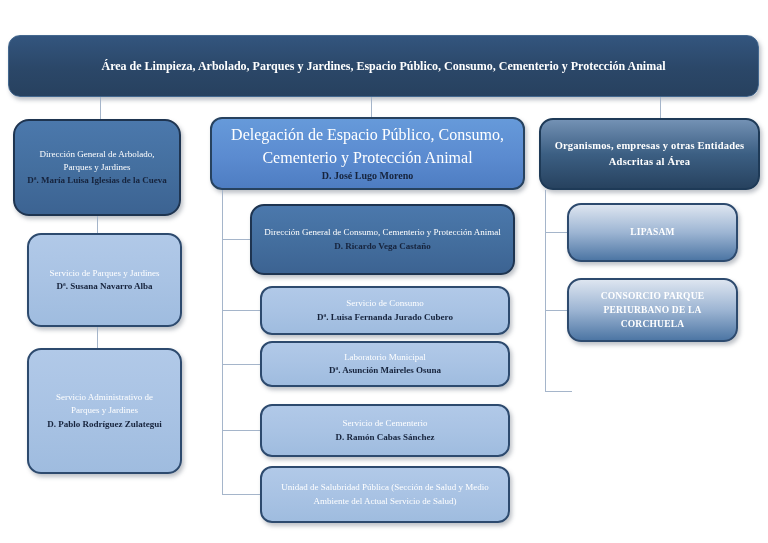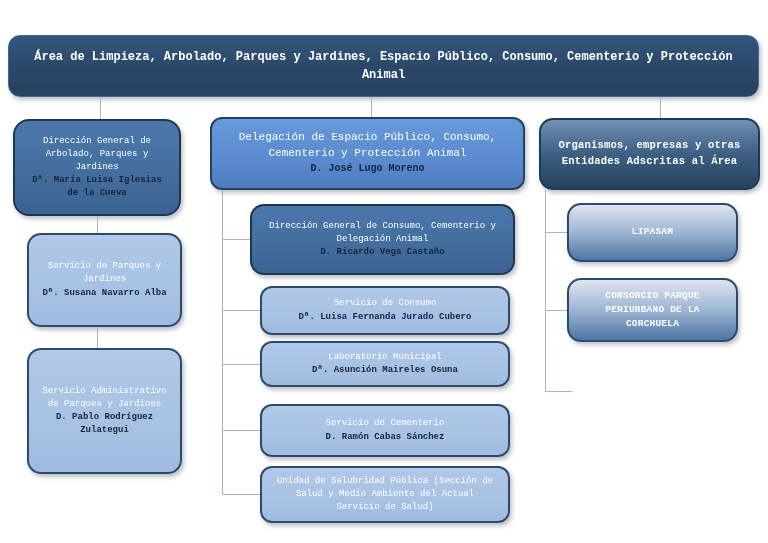--- a/index.html
+++ b/index.html
@@ -1,18 +1,18 @@
 <!DOCTYPE html>
 <html><head>
 <meta charset="utf-8">
 <style>
   html,body{margin:0;padding:0;background:#ffffff;}
   .canvas{
     position:relative;width:768px;height:543px;background:#ffffff;
-    font-family:Liberation Mono, monospace;overflow:hidden;
+    font-family:Liberation Serif, serif;overflow:hidden;
   }
   .node{
     position:absolute;box-sizing:border-box;
     display:flex;flex-direction:column;justify-content:center;align-items:center;
     text-align:center;padding:6px 12px;border-radius:15px;
     box-shadow:2px 3px 4px rgba(90,100,115,.4);
   }
   .root{
     background:linear-gradient(180deg,#33557e 0%,#2b4768 55%,#27415f 100%);
     border:1px solid #44688f;border-radius:12px;
@@ -69,33 +69,33 @@
     <div class="t">Servicio de Parques y Jardines</div>
     <div class="p">Dª. Susana Navarro Alba</div>
   </div>
   <div class="vline" style="left:97px;top:327px;height:21px"></div>
   <div class="node light" style="left:27px;top:348px;width:155px;height:126px">
     <div class="t">Servicio Administrativo de Parques y Jardines</div>
     <div class="p">D. Pablo Rodríguez Zulategui</div>
   </div>
 
   <div class="node bright" style="left:210px;top:117px;width:315px;height:73px">
-    <div class="t" style="font-size:11px">Delegación de Espacio Público, Consumo, Cementerio y Protección Animal</div>
+    <div class="t" style="font-size:16px">Delegación de Espacio Público, Consumo, Cementerio y Protección Animal</div>
     <div class="p" style="font-size:10px">D. José Lugo Moreno</div>
   </div>
 
   <div class="vline" style="left:222px;top:190px;height:304px"></div>
   <div class="hline" style="left:222px;top:239px;width:28px"></div>
   <div class="hline" style="left:222px;top:310px;width:38px"></div>
   <div class="hline" style="left:222px;top:364px;width:38px"></div>
   <div class="hline" style="left:222px;top:430px;width:38px"></div>
   <div class="hline" style="left:222px;top:494px;width:38px"></div>
 
   <div class="node dark" style="left:250px;top:204px;width:265px;height:71px;border-radius:14px">
-    <div class="t">Dirección General de Consumo, Cementerio y Delegación Animal</div>
+    <div class="t">Dirección General de Consumo, Cementerio y Protección Animal</div>
     <div class="p">D. Ricardo Vega Castaño</div>
   </div>
   <div class="node light" style="left:260px;top:341px;width:250px;height:46px;border-radius:12px">
     <div class="t">Laboratorio Municipal</div>
     <div class="p">Dª. Asunción Maireles Osuna</div>
   </div>
   <div class="node light" style="left:260px;top:286px;width:250px;height:49px;border-radius:12px">
     <div class="t">Servicio de Consumo</div>
     <div class="p">Dª. Luisa Fernanda Jurado Cubero</div>
   </div>

